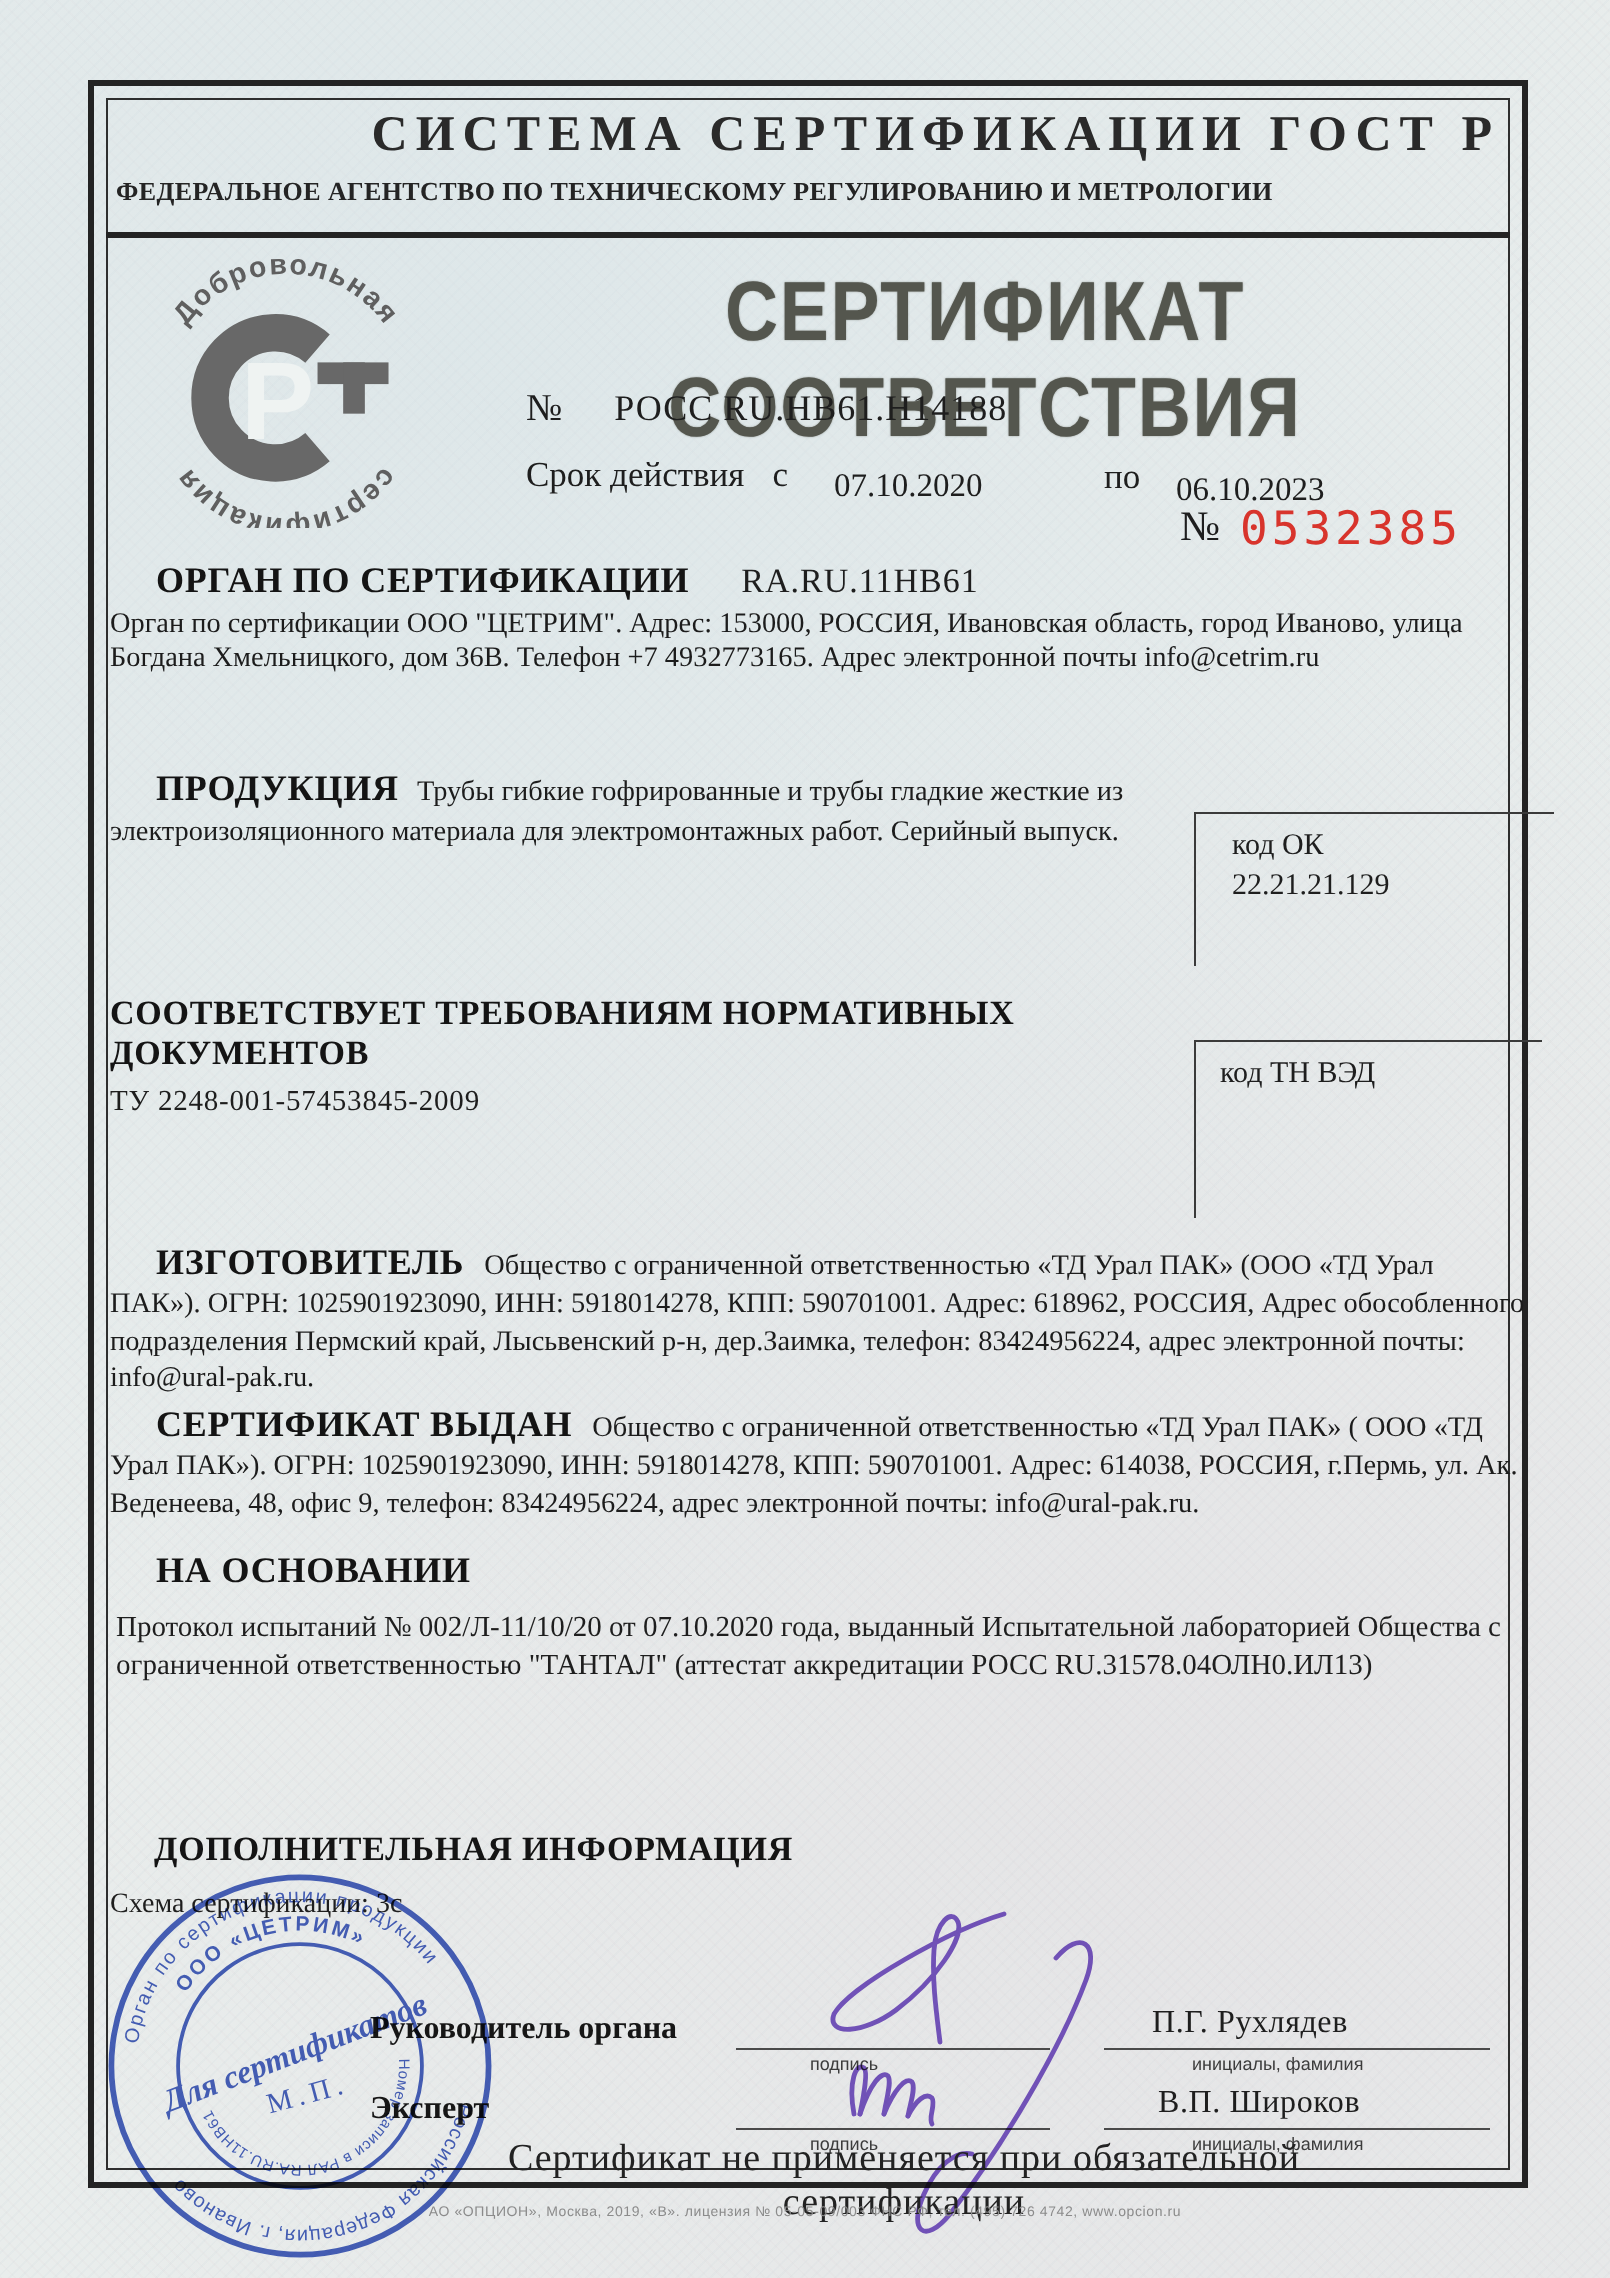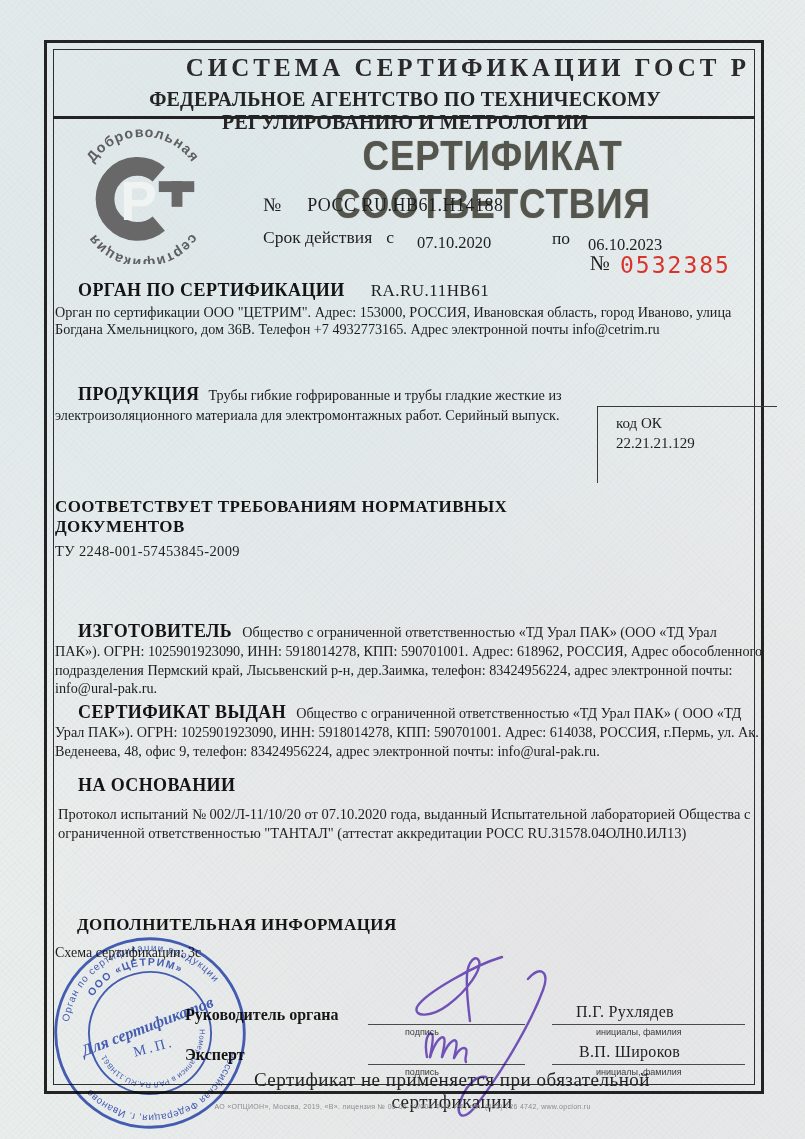--- a/index.html
+++ b/index.html
@@ -16,21 +16,21 @@
       repeating-linear-gradient(135deg, rgba(140,170,185,.05) 0 1px, transparent 1px 4px),
       repeating-linear-gradient(45deg, rgba(190,150,160,.04) 0 1px, transparent 1px 5px);
   }
   .abs{position:absolute;}
   
   .frame-outer{left:44px;top:40px;width:714px;height:1048px;border:3px solid #232323;}
   .frame-inner{left:53px;top:49px;width:700px;height:1034px;border:1px solid #2e2e2e;}
   .hdr-divider{left:53px;top:116px;width:702px;height:0;border-top:3px solid #232323;}
   
   .sys-title{left:60px;top:54px;width:690px;text-align:right;font-size:25px;font-weight:700;letter-spacing:4px;color:#2a2a2a;}
-  .agency{left:58px;top:88px;width:694px;text-align:center;font-size:20px;font-weight:700;letter-spacing:.2px;color:#242424;}
+  .agency{left:58px;top:88px;width:694px;font-size:13px;font-weight:700;letter-spacing:.2px;color:#242424;}
   .doc-title{
     left:225px;top:132px;width:535px;text-align:center;
     font-family:"Liberation Sans",sans-serif;font-weight:700;font-size:42px;
     color:#54564e;letter-spacing:1px;transform:scaleX(.875);transform-origin:center;
     text-shadow:0 0 1px rgba(84,86,78,.6);
   }
   .no-row{left:263px;top:194px;font-size:18px;}
   .no-row .lbl{font-size:19px;}
   .no-row .val{margin-left:26px;letter-spacing:.5px;}
   .validity-lbl{left:263px;top:227px;font-size:17.5px;}
@@ -144,20 +144,24 @@
   </p>
   <div class="abs code-box ok-box">
     <div>код ОК</div>
     <div>22.21.21.129</div>
   </div>
 
   <div class="abs sec comp-sec">
     <span class="h h17">СООТВЕТСТВУЕТ ТРЕБОВАНИЯМ НОРМАТИВНЫХ ДОКУМЕНТОВ</span>
     <span class="tu">ТУ 2248-001-57453845-2009</span>
   </div>
+  <div class="abs code-box tnved-box">
+    <div>код ТН ВЭД</div>
+    <div></div>
+  </div>
 
   <p class="abs sec man-sec">
     <span class="h h18">ИЗГОТОВИТЕЛЬ</span><span class="t">Общество с ограниченной ответственностью «ТД Урал ПАК» (ООО «ТД Урал ПАК»). ОГРН: 1025901923090, ИНН: 5918014278, КПП: 590701001. Адрес: 618962, РОССИЯ, Адрес обособленного подразделения Пермский край, Лысьвенский р-н, дер.Заимка, телефон: 83424956224, адрес электронной почты: info@ural-pak.ru.</span>
   </p>
 
   <p class="abs sec iss-sec">
     <span class="h h18">СЕРТИФИКАТ ВЫДАН</span><span class="t">Общество с ограниченной ответственностью «ТД Урал ПАК» ( ООО «ТД Урал ПАК»). ОГРН: 1025901923090, ИНН: 5918014278, КПП: 590701001. Адрес: 614038, РОССИЯ, г.Пермь, ул. Ак. Веденеева, 48, офис 9, телефон: 83424956224, адрес электронной почты: info@ural-pak.ru.</span>
   </p>
 
   <div class="abs sec basis-sec">

